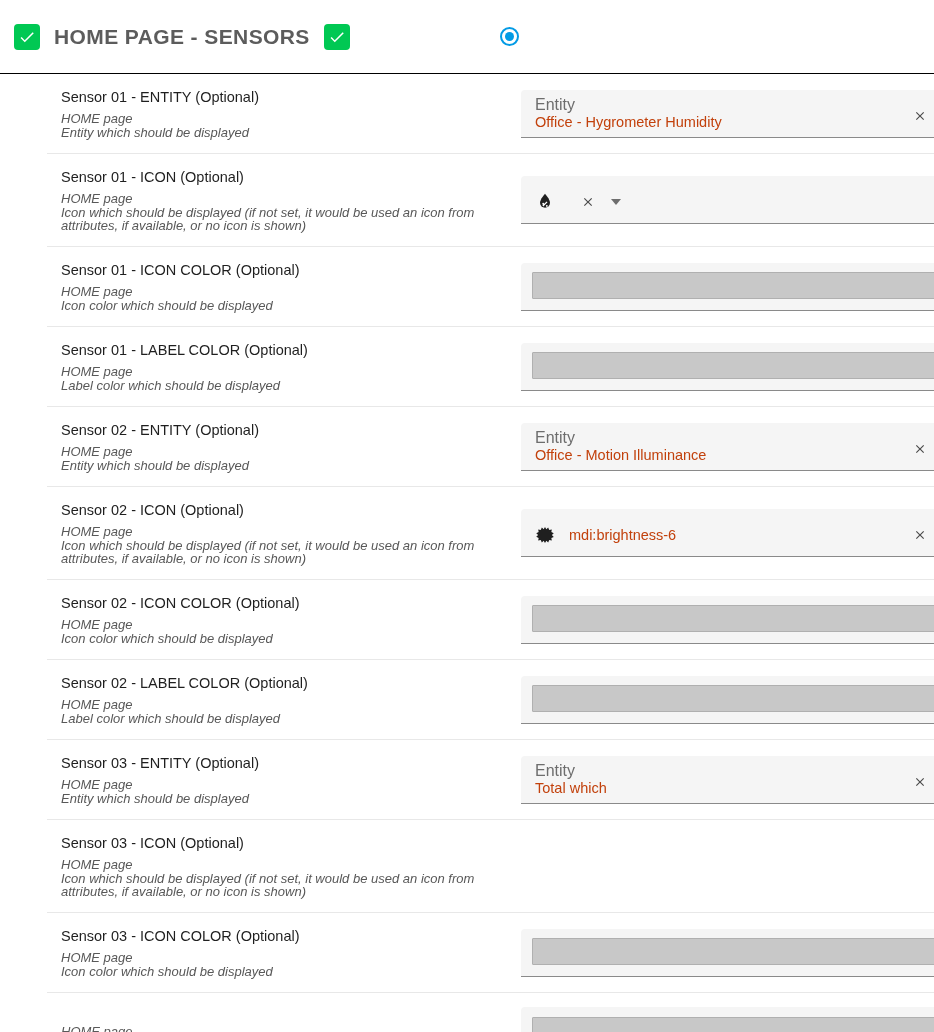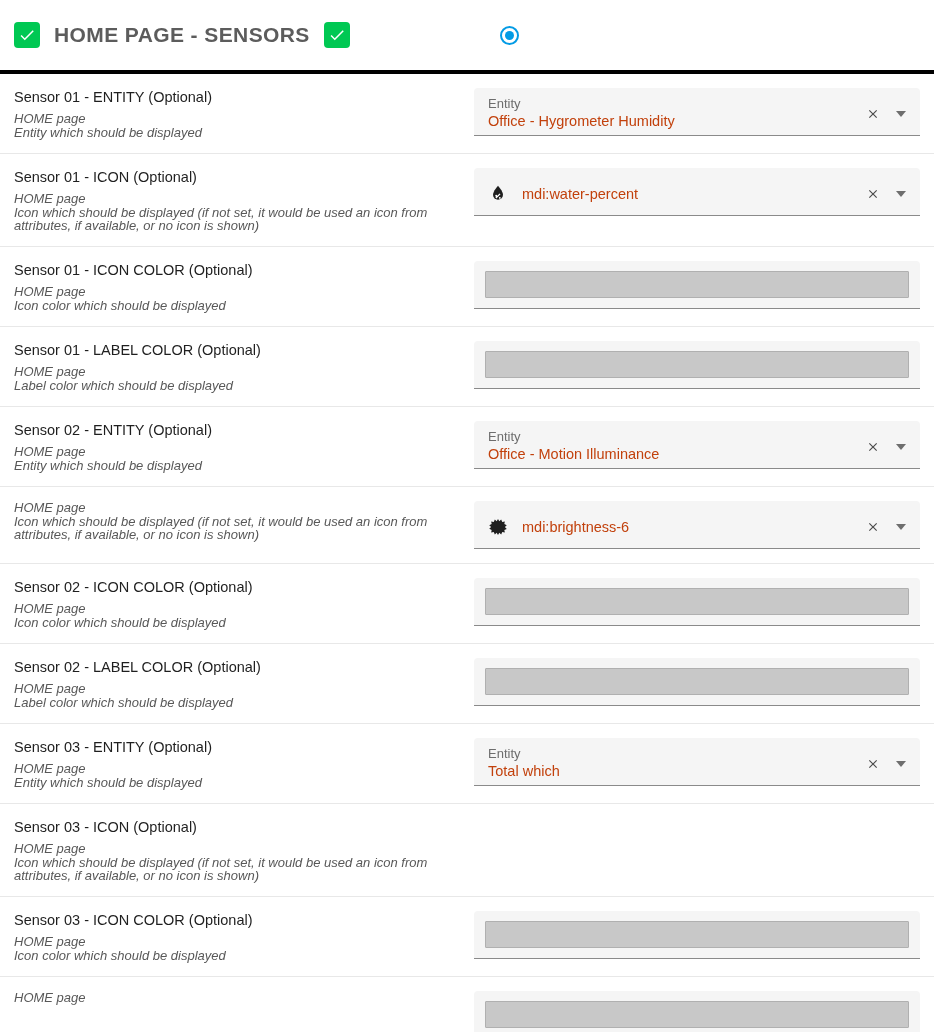--- a/index.html
+++ b/index.html
@@ -17,21 +17,21 @@
     width: 934px;
     box-sizing: border-box;
   }
 
   
   .header {
     display: flex;
     align-items: center;
     height: 74px;
     padding: 0 14px;
-    border-bottom: 4px solid #000000;
+    border-bottom: 1px solid #000000;
     box-sizing: border-box;
   }
   .check-box {
     width: 26px;
     height: 26px;
     border-radius: 4px;
     background: #00c853;
     display: inline-flex;
     align-items: center;
     justify-content: center;
@@ -64,24 +64,25 @@
   .radio-inner {
     width: 9px;
     height: 9px;
     border-radius: 50%;
     background: #039be5;
   }
 
   
   .row {
     display: flex;
-    align-items: flex-start;
+    align-items: center;
     border-bottom: 1px solid #e8e8e8;
     box-sizing: border-box;
     padding: 0;
+    margin-left: 47px;
   }
   .row-left {
     width: 474px;
     flex: 0 0 474px;
     box-sizing: border-box;
     padding: 14px 14px 14px 14px;
   }
   .row-right {
     flex: 1 1 auto;
     box-sizing: border-box;
@@ -120,21 +121,21 @@
     flex-direction: row;
   }
   .picker-main {
     flex: 1 1 auto;
     min-width: 0;
     display: flex;
     flex-direction: column;
     justify-content: center;
   }
   .picker-label {
-    font-size: 13px;
+    font-size: 16px;
     color: #6d6d6d;
     line-height: 12px;
     margin-bottom: 2px;
   }
   .picker-value {
     font-size: 14.5px;
     color: #c2410c;
     line-height: 19px;
     white-space: nowrap;
     overflow: hidden;
@@ -250,23 +251,20 @@
           <div class="field-sub">Icon which should be displayed (if not set, it would be used an icon from attributes, if available, or no icon is shown)</div>
         </div>
         <div class="row-right">
           <div class="picker with-label">
             <div class="picker-icon-slot">
               <svg width="20" height="20" viewBox="0 0 24 24">
                 <path fill="currentColor" d="M12 2s6 6.5 6 11a6 6 0 0 1-12 0c0-4.5 6-11 6-11z"></path>
                 <path fill="#ffffff" d="M9.8 15.2a1.1 1.1 0 1 0 0-2.2 1.1 1.1 0 0 0 0 2.2zm4.4 2.6a1.1 1.1 0 1 0 0-2.2 1.1 1.1 0 0 0 0 2.2zM15 12.4l-1.1-1.1-5 5L10 17.4z"></path>
               </svg>
             </div>
-            <div class="picker-main">
-              <div class="picker-value">mdi:water-percent</div>
-            </div>
             <div class="picker-actions">
               <div class="icon-btn">
                 <svg width="14" height="14" viewBox="0 0 24 24">
                   <path fill="currentColor" d="M19 6.4 17.6 5 12 10.6 6.4 5 5 6.4 10.6 12 5 17.6 6.4 19 12 13.4 17.6 19 19 17.6 13.4 12z"></path>
                 </svg>
               </div>
               <div class="icon-btn">
                 <div class="caret"></div>
               </div>
             </div>
@@ -317,20 +315,21 @@
               </div>
               <div class="icon-btn">
                 <div class="caret"></div>
               </div>
             </div>
           </div>
         </div>
       </div>
       <div class="row">
         <div class="row-left">
+          <div class="field-title">Sensor 02 - ICON (Optional)</div>
           <div class="field-sub">HOME page</div>
           <div class="field-sub">Icon which should be displayed (if not set, it would be used an icon from attributes, if available, or no icon is shown)</div>
         </div>
         <div class="row-right">
           <div class="picker with-label">
             <div class="picker-icon-slot">
               <svg width="20" height="20" viewBox="0 0 24 24">
                 <path fill="currentColor" d="M12 8a4 4 0 1 0 0 8 4 4 0 0 0 0-8zm8.3 4 2.2-2.2-2.9-1.3.6-3.1-3.1.6L15.8 3 13.6 5.2 12 2.5 10.4 5.2 8.2 3 6.9 5.9l-3.1-.6.6 3.1L1.5 9.8l2.2 2.2-2.2 2.2 2.9 1.3-.6 3.1 3.1-.6L8.2 21l2.2-2.2L12 21.5l1.6-2.7 2.2 2.2 1.3-2.9 3.1.6-.6-3.1 2.9-1.3z"></path>
               </svg>
             </div>

